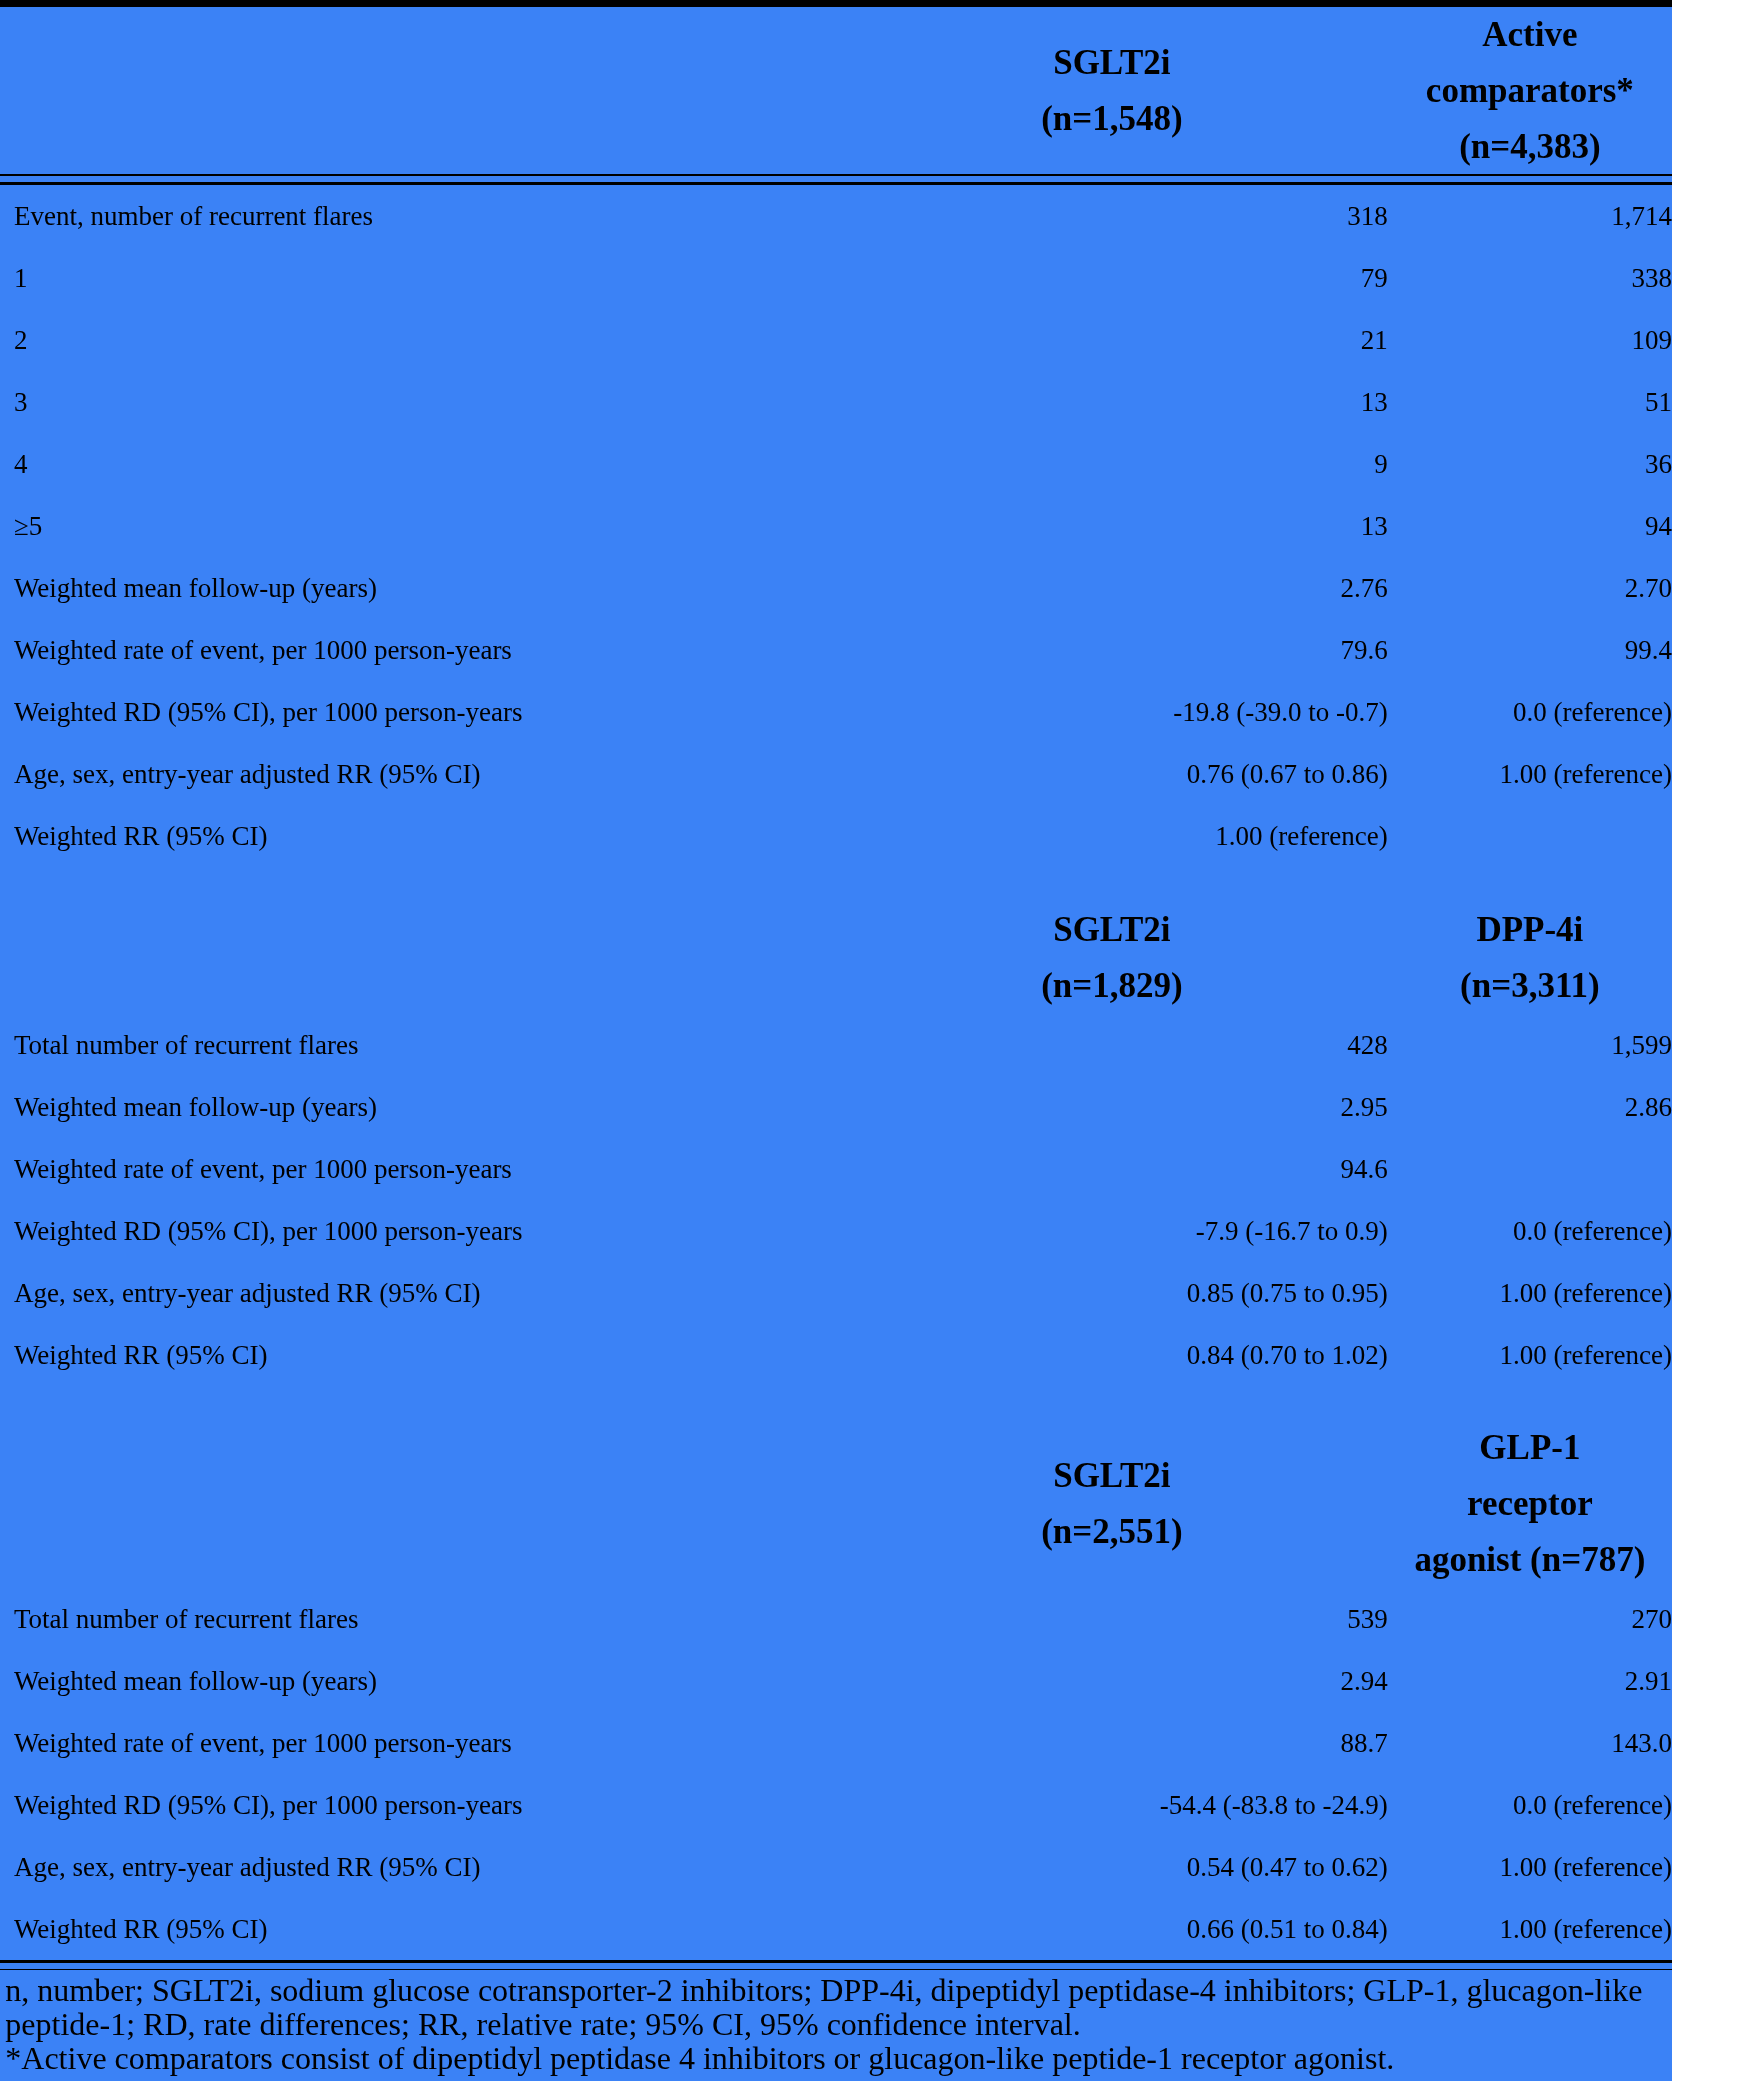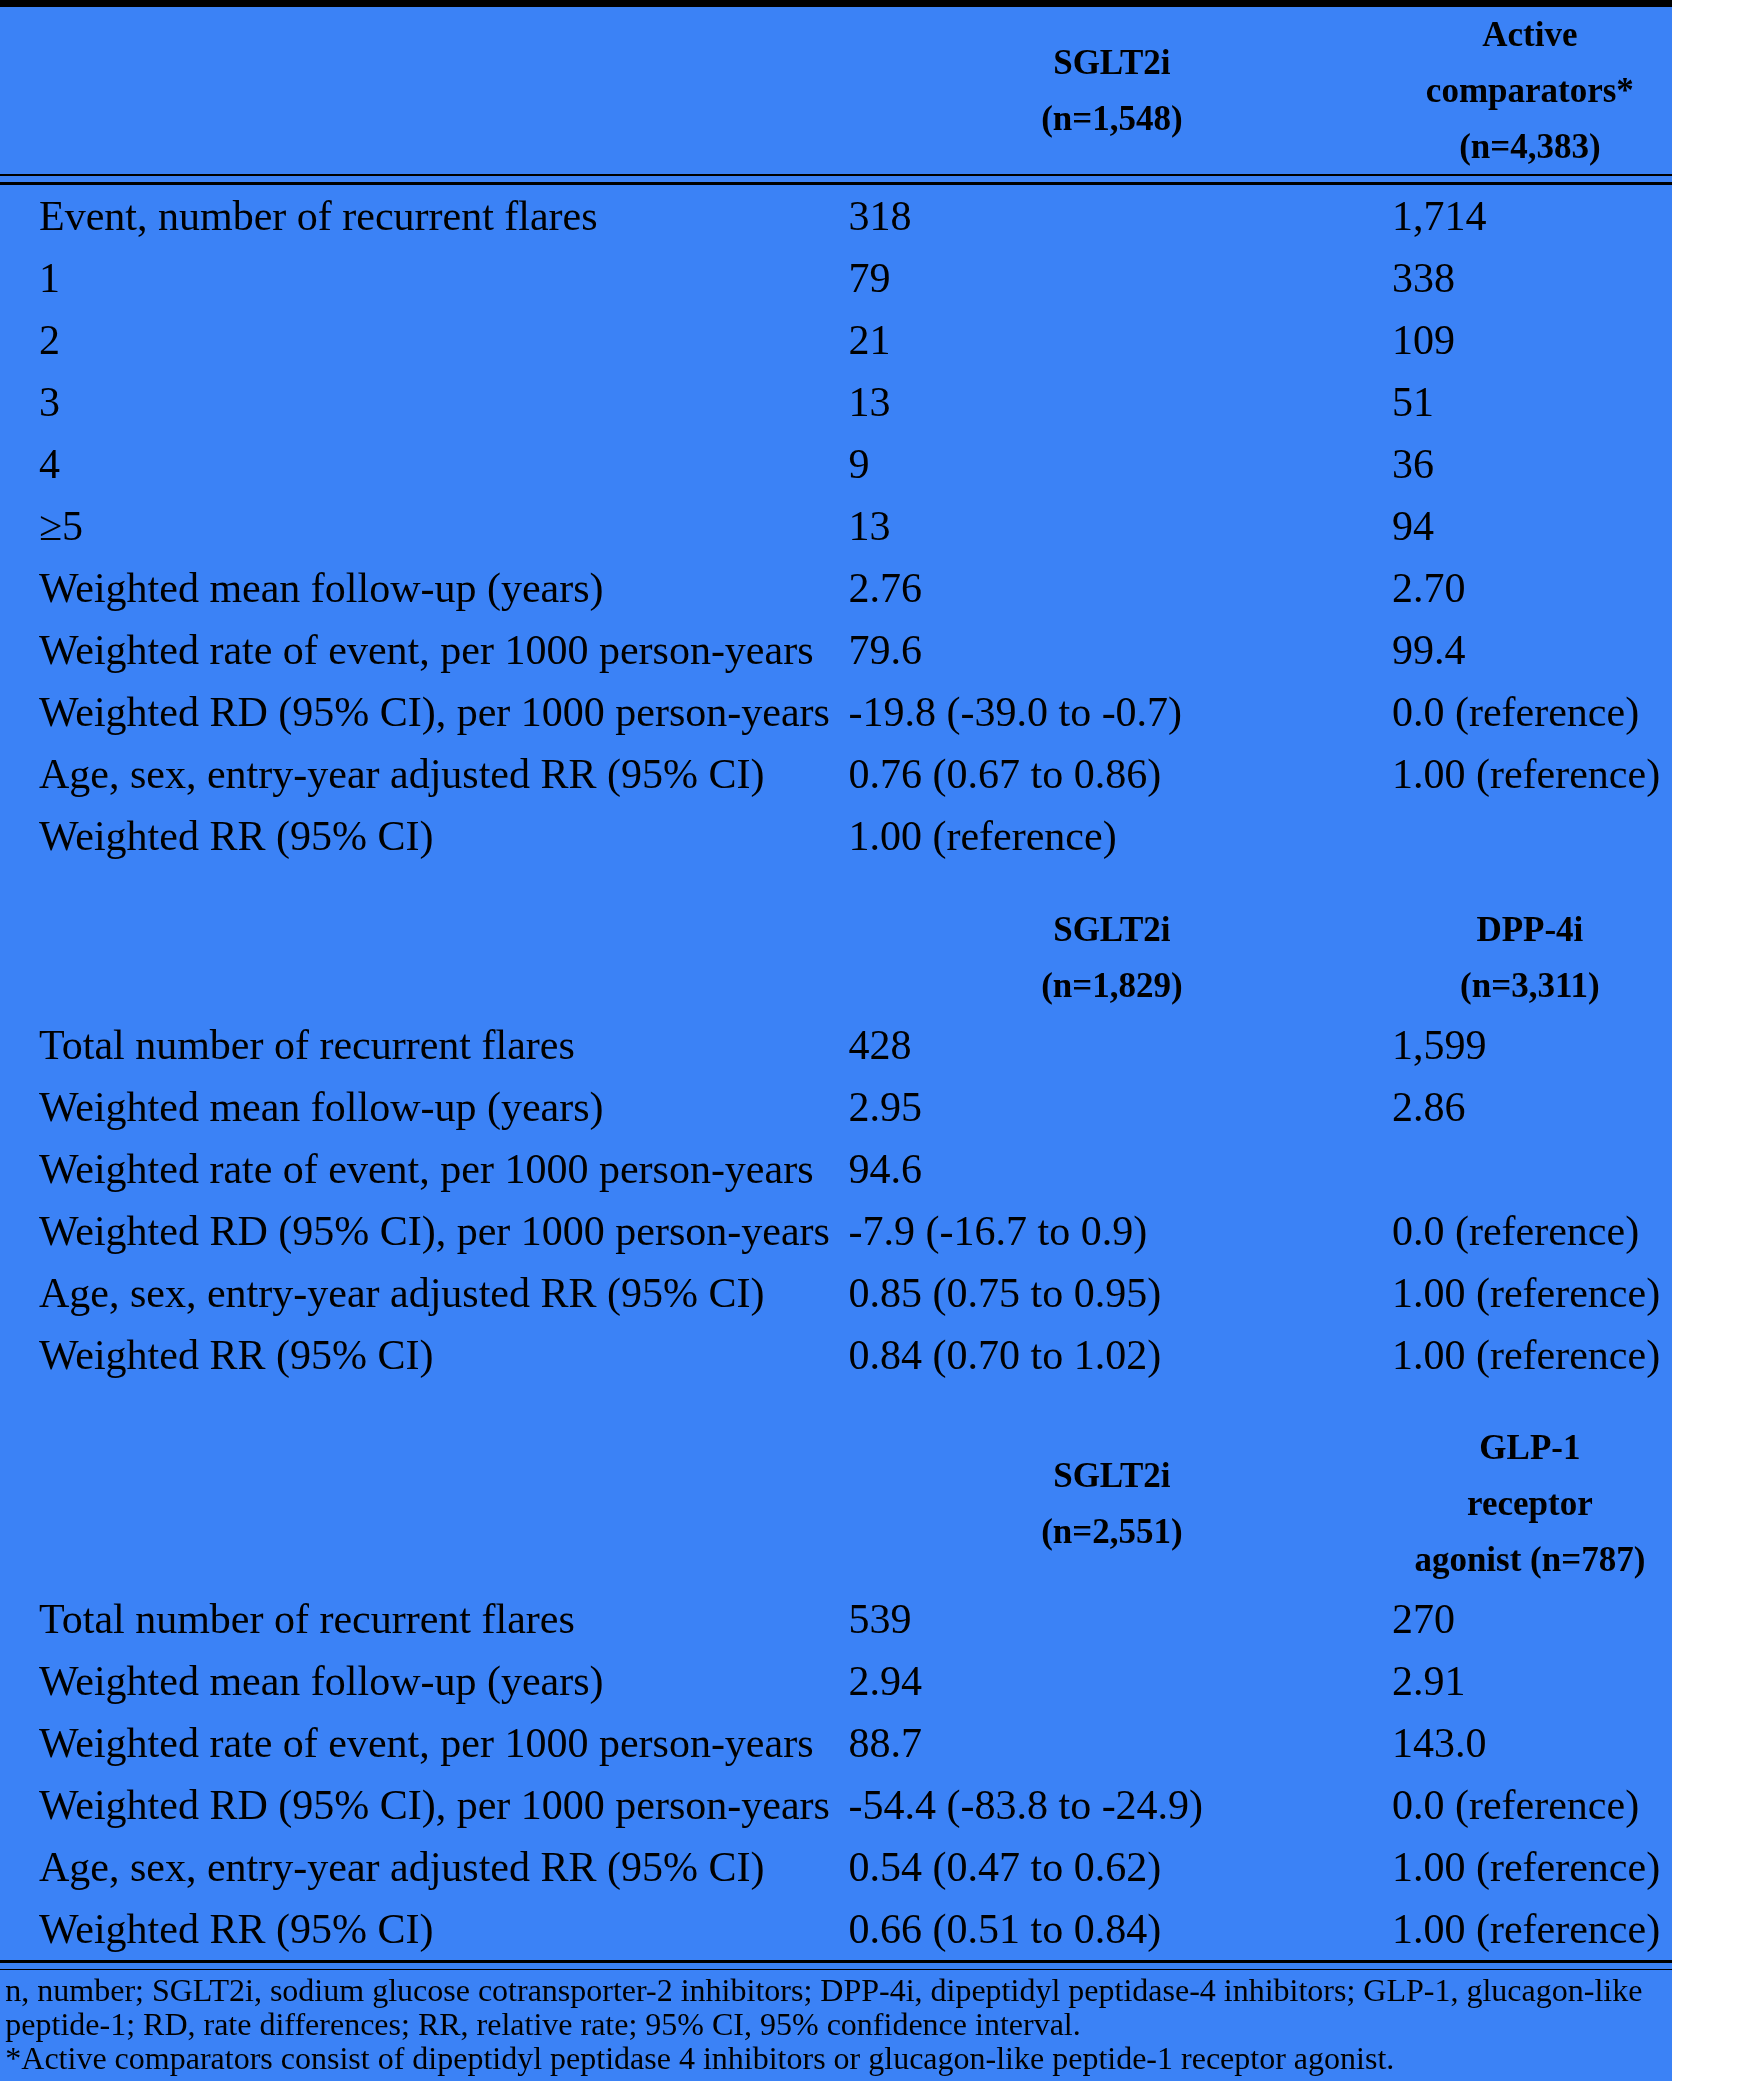--- a/index.html
+++ b/index.html
@@ -16,23 +16,23 @@
   .rule-double-bottom { height:9.7px; border-top:3.5px solid #000; border-bottom:1.8px solid #000; flex:0 0 auto; }
 
   .grid3 { display:grid; grid-template-columns:50% 33% 17%; align-items:center; }
 
   .hdr { font-weight:bold; font-size:35px; line-height:56px; flex:0 0 auto; }
   .hdr .cell { text-align:center; white-space:pre-line; }
   .hdr1 { height:167px; }
   .hdr2 { height:112px; margin-top:35px; }
   .hdr3 { height:169px; margin-top:33px; }
 
-  .row { height:62px; font-size:42px; flex:0 0 auto;margin-left:25px; }
+  .row { height:62px; font-size:27px; flex:0 0 auto; }
   .row .label { padding-left:14px; white-space:nowrap; }
-  .row .val { text-align:left; white-space:nowrap; }
+  .row .val { text-align:right; white-space:nowrap; }
 
   .footnotes { font-size:32px; line-height:34px; padding:2.6px 3.5px 0 5.3px; flex:0 0 auto;font-family:Liberation Serif, serif; }
   .footnotes .fn { display:block; }
 </style>
 </head>
 <body>
 
 <div class="page">
 
   <div class="rule-top"></div>

